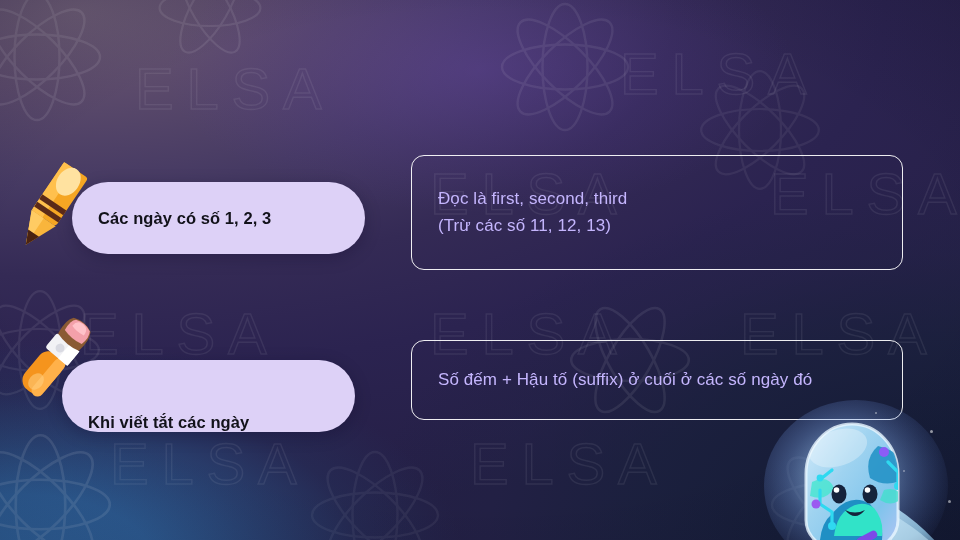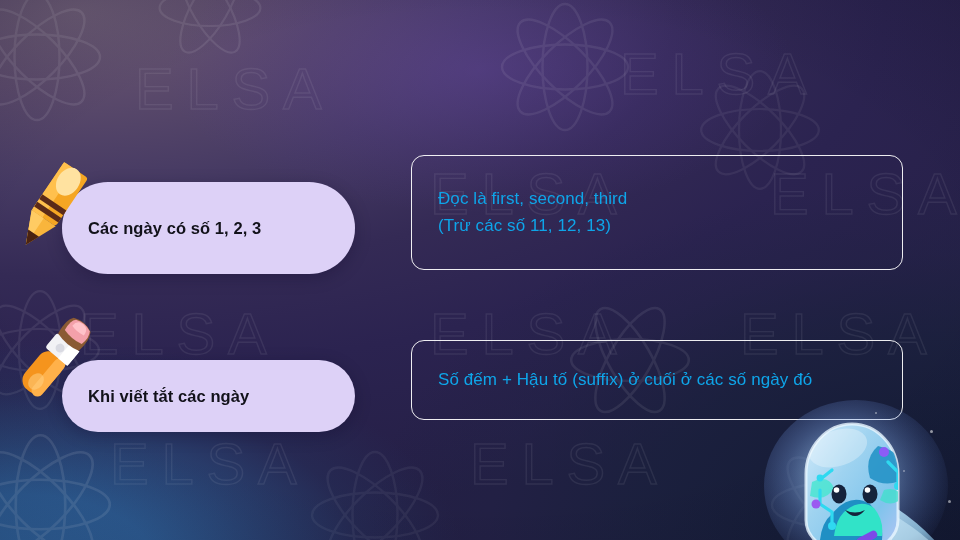--- a/index.html
+++ b/index.html
@@ -115,21 +115,21 @@
     border: 1.6px solid rgba(255,255,255,0.92);
     border-radius: 13px;
     box-sizing: border-box;
     display: flex;
     align-items: center;
     padding: 0 26px;
   }
   .obox-text {
     font-size: 17px;
     line-height: 1.55;
-    color: #0ea5e9;
+    color: #c4b5fd;
     font-weight: 400;
     letter-spacing: 0.005em;
     white-space: pre-line;
   }
 
   
   .icon-wrap { position: absolute; }
   .icon-wrap svg { display:block; width:100%; height:100%; overflow: visible; }
 
   
@@ -243,21 +243,21 @@
   <div class="wm" style="left:110px;top:430px;font-size:58px;">ELSA</div>
   <div class="wm" style="left:470px;top:430px;font-size:58px;">ELSA</div>
   <div class="wm" style="left:620px;top:40px;font-size:58px;">ELSA</div>
   <div class="wm" style="left:135px;top:55px;font-size:58px;">ELSA</div>
   <div class="wm" style="left:430px;top:160px;font-size:58px;">ELSA</div>
   <div class="wm" style="left:770px;top:160px;font-size:58px;">ELSA</div>
 
   <div class="bg-vignette"></div>
 
 
-  <div class="pill" style="left:62px;top:182px;width:293px;height:92px;">
+  <div class="pill" style="left:72px;top:182px;width:293px;height:72px;">
     <span class="pill-label">Các ngày có số 1, 2, 3</span>
   </div>
 
   <div class="icon-wrap" style="left:8px;top:160px;width:84px;height:96px;">
     <svg viewBox="0 0 84 96">
       <g transform="rotate(34 42 48)">
 
         <rect x="28" y="2" width="29" height="58" rx="3" fill="#f5a623"></rect>
         <rect x="28" y="2" width="13" height="58" fill="#ffc04d"></rect>
 
@@ -271,21 +271,21 @@
         <path d="M36 78 L49 78 L42.5 92 Z" fill="#4a2312"></path>
       </g>
     </svg>
   </div>
 
   <div class="obox" style="left:411px;top:155px;width:492px;height:115px;">
     <div class="obox-text">Đọc là first, second, third
 (Trừ các số 11, 12, 13)</div>
   </div>
 
-  <div class="pill" style="left:62px;top:360px;width:293px;height:72px;">
+  <div class="pill" style="left:62px;top:360px;width:293px;height:72px;align-items:flex-end;">
     <span class="pill-label">Khi viết tắt các ngày</span>
   </div>
 
   <div class="icon-wrap" style="left:12px;top:312px;width:84px;height:96px;">
     <svg viewBox="0 0 84 96">
       <g transform="rotate(220 42 48)">
 
         <rect x="29" y="8" width="27" height="46" rx="12" fill="#f5941d"></rect>
         <rect x="29" y="8" width="12" height="46" rx="6" fill="#ffb14a"></rect>
         <ellipse cx="42" cy="20" rx="7" ry="9" fill="#ffcf82" opacity=".55"></ellipse>

